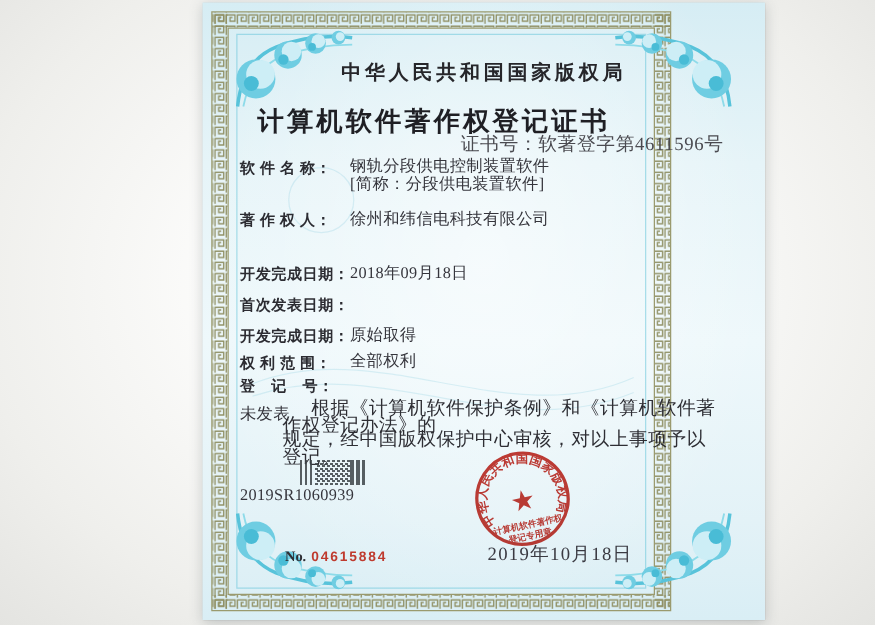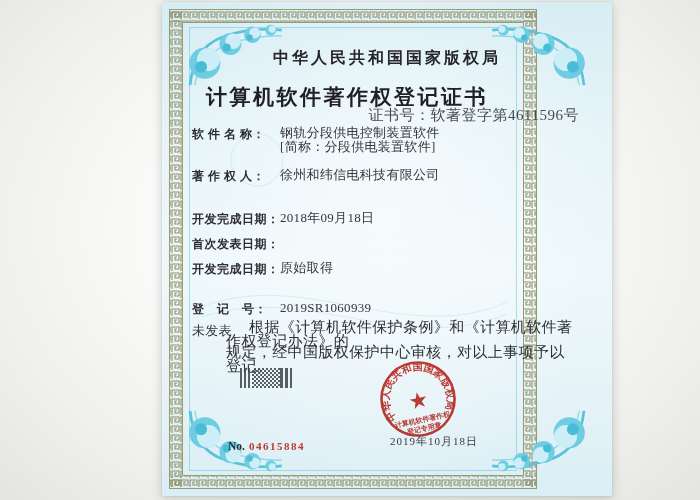--- a/index.html
+++ b/index.html
@@ -38,21 +38,21 @@
   .field .lbl{
     width:88px;flex:0 0 88px;font-size:12px;font-weight:bold;color:#2c2c32;letter-spacing:.5px;
   }
   .field .val{font-size:13px;color:#35353c;line-height:13.5px;letter-spacing:.3px;}
   .f-name{top:124px;}
   .f-author{top:166px;}
   .f-dev{top:209px;}
   .f-pub{top:234px;flex-direction:column;}
   .f-acq{top:259px;}
   .f-scope{top:280px;}
-  .f-reg{top:299px;}
+  .f-reg{top:299px;flex-direction:column;}
 
   .statement-line{
     position:absolute;left:36px;right:34px;font-size:15px;color:#2e2e34;
     letter-spacing:.4px;line-height:14px;margin-left:28px;
   }
   .st1{top:318px;text-indent:23px;}
   .st2{top:343px;}
 
   .barcode{
     position:absolute;left:78px;top:366px;width:52px;height:20px;display:flex;opacity:.85;
@@ -63,27 +63,27 @@
     background:repeating-conic-gradient(#3d4448 0% 25%,transparent 0% 50%);
     background-size:4px 4px;}
   .barcode .b-right{width:12px;height:100%;
     background:repeating-linear-gradient(90deg,#3d4448 0 3px,transparent 3px 5px);}
 
   .seal{
     position:absolute;left:208px;top:349px;width:96px;height:96px;
     transform:rotate(-12deg);opacity:.9;mix-blend-mode:multiply;
   }
   .issue-date{
-    position:absolute;left:228px;top:432px;font-size:11px;color:#3a3a42;letter-spacing:1px;
+    position:absolute;left:228px;top:432px;font-size:15px;color:#3a3a42;letter-spacing:1px;
   }
   .serial{
     position:absolute;left:66px;top:438px;font-size:11.5px;color:#2e2e34;font-weight:bold;
   }
   .serial .digits{
-    font-family:Liberation Serif, serif;font-size:11px;color:#bf3a2e;
+    font-family:Liberation Sans, sans-serif;font-size:11px;color:#bf3a2e;
     letter-spacing:1.5px;font-weight:bold;margin-left:4px;margin-top:37px;
   }
 </style>
 </head>
 <body>
 
 <div class="scene">
   <div class="paper">
 
     <svg class="frame" xmlns="http://www.w3.org/2000/svg" xmlns:xlink="http://www.w3.org/1999/xlink">
@@ -165,20 +165,24 @@
       <span class="val">2018年09月18日</span>
     </div>
     <div class="field f-pub">
       <span class="lbl">首次发表日期：</span>
       <span class="val">未发表</span>
     </div>
     <div class="field f-acq">
       <span class="lbl">开发完成日期：</span>
       <span class="val">原始取得</span>
     </div>
+    <div class="field f-scope">
+      <span class="lbl">权 利 范 围：</span>
+      <span class="val">全部权利</span>
+    </div>
     <div class="field f-reg">
       <span class="lbl">登　记　号：</span>
       <span class="val">2019SR1060939</span>
     </div>
 
     <div class="statement-line st1">根据《计算机软件保护条例》和《计算机软件著作权登记办法》的</div>
     <div class="statement-line st2">规定，经中国版权保护中心审核，对以上事项予以登记。</div>
 
     <div class="barcode">
       <div class="b-left"></div>

